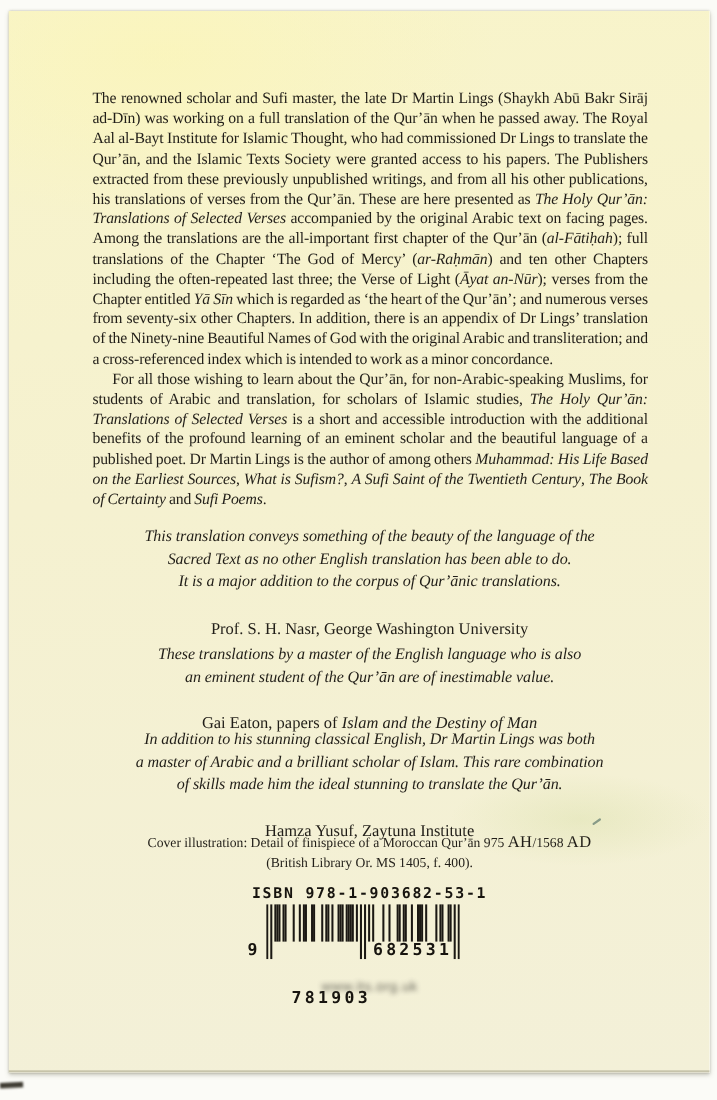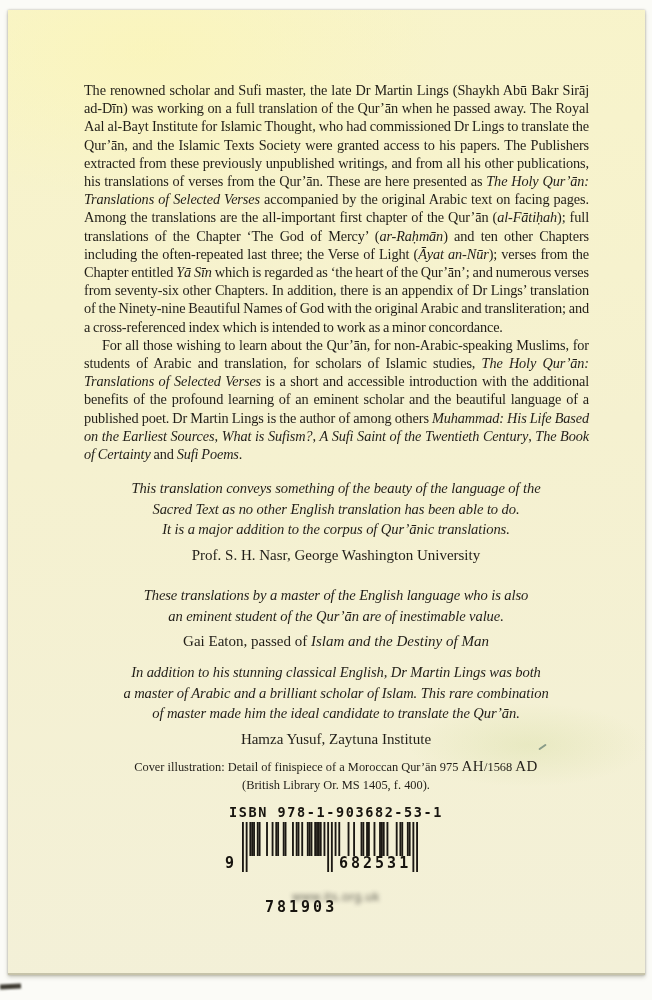--- a/index.html
+++ b/index.html
@@ -25,21 +25,21 @@
     position:absolute;left:76px;top:71px;width:505px;
     font-size:14.3px;line-height:18.2px;text-align:justify;
     letter-spacing:-0.12px;word-spacing:-0.6px;
   }
   .blurb p{margin:0;}
   .blurb p.indent{text-indent:18px;}
   .quote{
     position:absolute;left:74px;width:508px;text-align:center;
     font-style:italic;font-size:14.6px;line-height:20.6px;letter-spacing:-0.1px;
   }
-  .quote .attr{font-style:normal;margin-top:5px;font-size:15px;letter-spacing:0;}
+  .quote .attr{font-style:normal;margin-top:22px;font-size:15px;letter-spacing:0;}
   .q1{top:468px}.q2{top:575px}.q3{top:652px}
   .covernote{
     position:absolute;left:74px;width:508px;top:747px;text-align:center;
     font-size:12.4px;line-height:18px;
   }
   .sc{font-size:15px;letter-spacing:.4px;text-align:right;}
   .isbn-label{
     position:absolute;top:794px;left:74px;width:508px;text-align:center;
     font-family:"DejaVu Sans Mono","Liberation Mono",monospace;
     font-size:13.5px;font-weight:600;letter-spacing:1.6px;color:#17140f;
@@ -89,28 +89,28 @@
         <div>It is a major addition to the corpus of Qur’ānic translations.</div>
       </div>
     <div class="attr"><span>Prof. S. H. Nasr, George Washington University</span></div>
   </div>
 
   <div class="quote q2">
     <div>
         <div>These translations by a master of the English language who is also</div>
         <div>an eminent student of the Qur’ān are of inestimable value.</div>
       </div>
-    <div class="attr"><span>Gai Eaton, passed of </span><em>Islam and the Destiny of Man</em></div>
+    <div class="attr"><span>Gai Eaton, papers of </span><em>Islam and the Destiny of Man</em></div>
   </div>
 
   <div class="quote q3">
     <div>
         <div>In addition to his stunning classical English, Dr Martin Lings was both</div>
         <div>a master of Arabic and a brilliant scholar of Islam. This rare combination</div>
-        <div>of master made him the ideal candidate to translate the Qur’ān.</div>
+        <div>of skills made him the ideal stunning to translate the Qur’ān.</div>
       </div>
     <div class="attr"><span>Hamza Yusuf, Zaytuna Institute</span></div>
   </div>
 
   <div class="covernote">
     <div><span>Cover illustration: Detail of finispiece of a Moroccan Qur’ān 975 </span><span class="sc">AH</span><span>/1568 </span><span class="sc">AD</span></div>
     <div><span>(British Library Or. MS 1405, f. 400).</span></div>
   </div>
 
   <div class="isbn-label">ISBN 978-1-903682-53-1</div>

